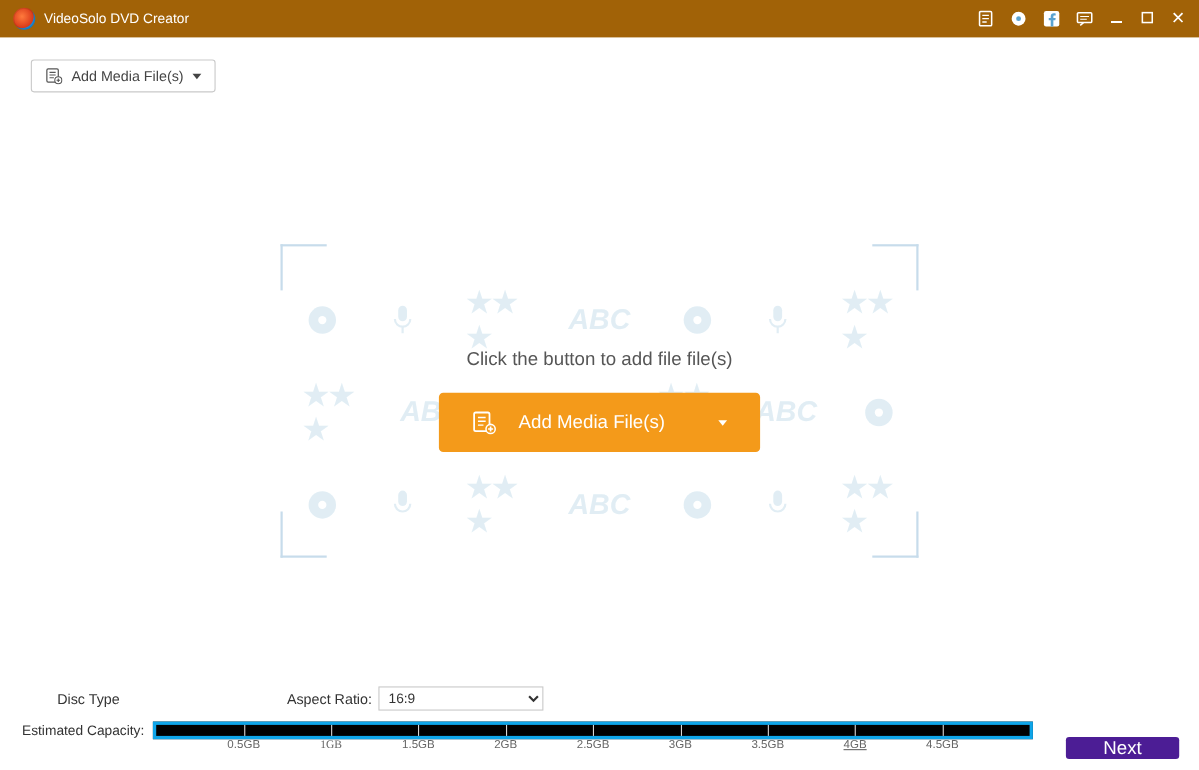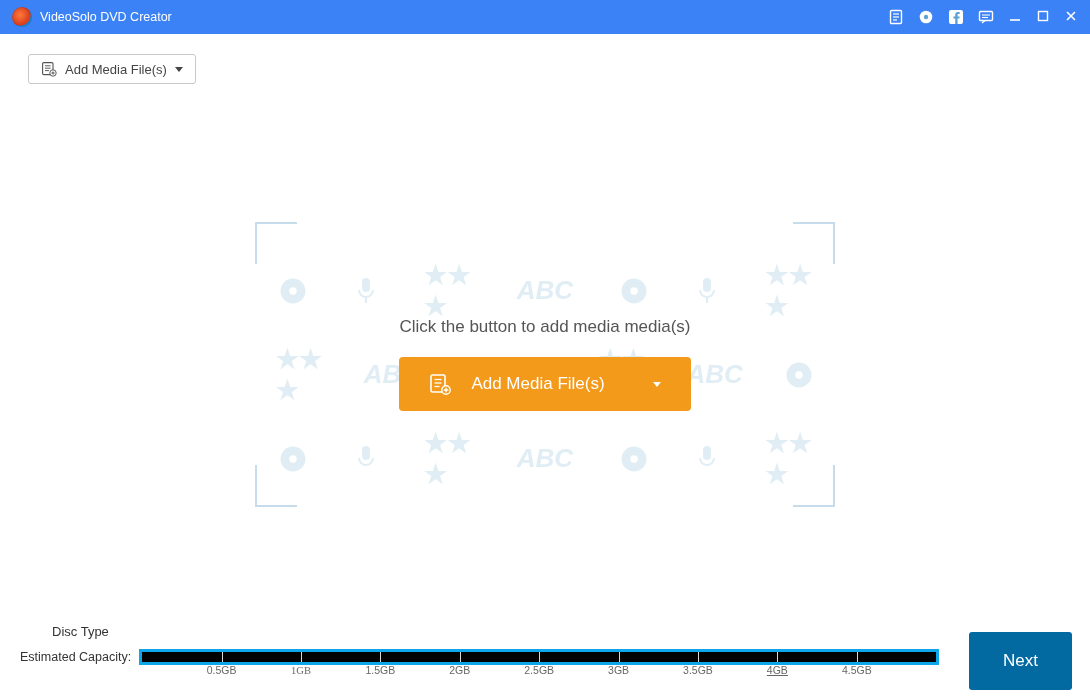--- a/index.html
+++ b/index.html
@@ -1,20 +1,20 @@
 <!DOCTYPE html>
 <html><head>
 <meta charset="utf-8">
 <style>
   * { box-sizing: border-box; margin: 0; padding: 0; font-family: -apple-system, BlinkMacSystemFont, "Segoe UI", Arial, sans-serif; }
   body { width: 1090px; height: 700px; overflow: hidden; background: #fff; }
 
   .titlebar {
     height: 34px;
-    background: #3b82f6;
+    background: #a16207;
     display: flex;
     align-items: center;
     padding: 0 12px;
     color: #fff;
   }
   .titlebar-left { display: flex; align-items: center; gap: 8px; }
   .logo-icon { width: 20px; height: 20px; border-radius: 50%; background: radial-gradient(circle at 40% 40%, #ff7a3c, #d93a1a 60%, #1a87d4 65%); box-shadow: 0 0 0 1px rgba(0,0,0,.1) inset; }
   .titlebar-title { font-size: 12.5px; font-weight: 400; }
   .titlebar-spacer { flex: 1; }
   .titlebar-icons { display: flex; align-items: center; gap: 14px; }
@@ -82,22 +82,22 @@
   .capacity-track {
     position:relative; flex:1; height:16px; border:3px solid #0ea5e9; background:#000000;
     max-width: 800px;
   }
   .cap-ticks { position:absolute; inset:0; }
   .cap-tick { position:absolute; bottom:-14px; transform:translateX(-50%); font-size:10.5px; color:#666; }
   .cap-tickline { position:absolute; top:0; bottom:0; width:1px; background:#d8d8d8; }
 
   .next-btn {
     position:absolute; right:18px; bottom:10px;
-    background:#0369a1; color:#fff; border:none; border-radius:3px;
-    padding:19px 34px; font-size:17px; cursor:pointer;
+    background:#4c1d95; color:#fff; border:none; border-radius:3px;
+    padding:0 34px; font-size:17px; cursor:pointer;
   }
 </style>
 </head>
 <body>
 
 <div class="titlebar">
   <div class="titlebar-left">
     <span class="logo-icon"></span>
     <span class="titlebar-title">VideoSolo DVD Creator</span>
   </div>
@@ -251,21 +251,21 @@
         </span>
       <span class="bg-glyph">
           <svg width="24" height="30" viewBox="0 0 24 30">
             <rect x="8" y="2" width="8" height="14" rx="4"></rect>
             <path d="M5 14a7 7 0 0014 0" fill="none" stroke="#dcebf3" stroke-width="2"></path>
           </svg>
         </span>
       <span class="bg-glyph">★★<br>★</span>
     </div>
 
-    <div class="dropzone-text">Click the button to add media media(s)</div>
+    <div class="dropzone-text">Click the button to add file file(s)</div>
     <button class="add-btn-big">
       <svg class="add-icon-big" viewBox="0 0 22 22">
           <rect x="2" y="2" width="14" height="17" rx="1.5" fill="none" stroke="#fff" stroke-width="1.6"></rect>
           <line x1="5.5" y1="6.5" x2="12.5" y2="6.5" stroke="#fff" stroke-width="1.3"></line>
           <line x1="5.5" y1="10" x2="12.5" y2="10" stroke="#fff" stroke-width="1.3"></line>
           <line x1="5.5" y1="13.5" x2="10.5" y2="13.5" stroke="#fff" stroke-width="1.3"></line>
           <circle cx="17" cy="17" r="4.2" fill="#f49a1a" stroke="#fff" stroke-width="1.4"></circle>
           <line x1="17" y1="14.7" x2="17" y2="19.3" stroke="#fff" stroke-width="1.5"></line>
           <line x1="14.7" y1="17" x2="19.3" y2="17" stroke="#fff" stroke-width="1.5"></line>
         </svg>
@@ -275,20 +275,26 @@
     </button>
   </div>
 </div>
 
 <div class="bottom-bar">
   <div class="settings-row">
     <div class="group" style="margin-left:32px">
       <span>Disc Type</span>
     </div>
     <span class="gap1"></span>
+    <div class="group">
+      <span>Aspect Ratio:</span>
+      <select class="setting aspect">
+        <option>16:9</option>
+      </select>
+    </div>
     <span class="gap2"></span>
   </div>
 
   <div class="capacity-row">
     <span>Estimated Capacity:</span>
     <div class="capacity-track">
       <div class="cap-ticks" id="cap-ticks">
           <div class="cap-tickline" style="left: 10%;"></div>
           <div class="cap-tick" style="left: 10%;">0.5GB</div>
           <div class="cap-tickline" style="left: 20%;"></div>

